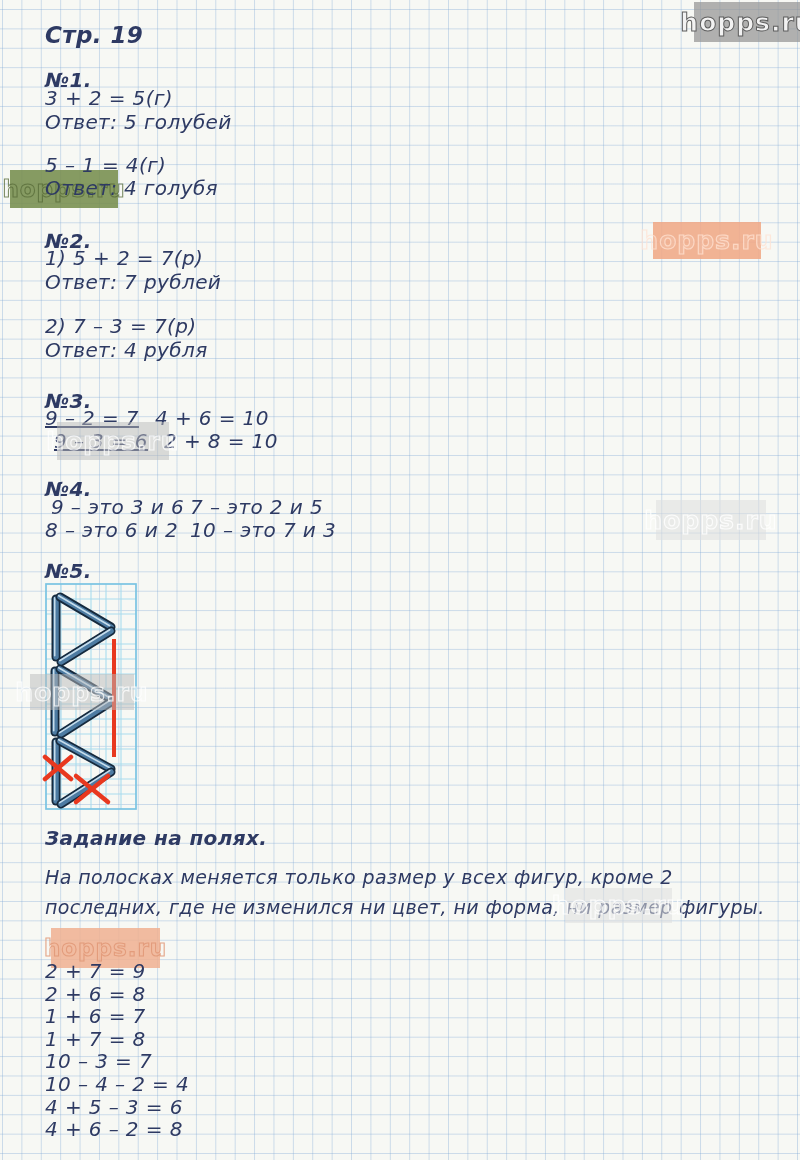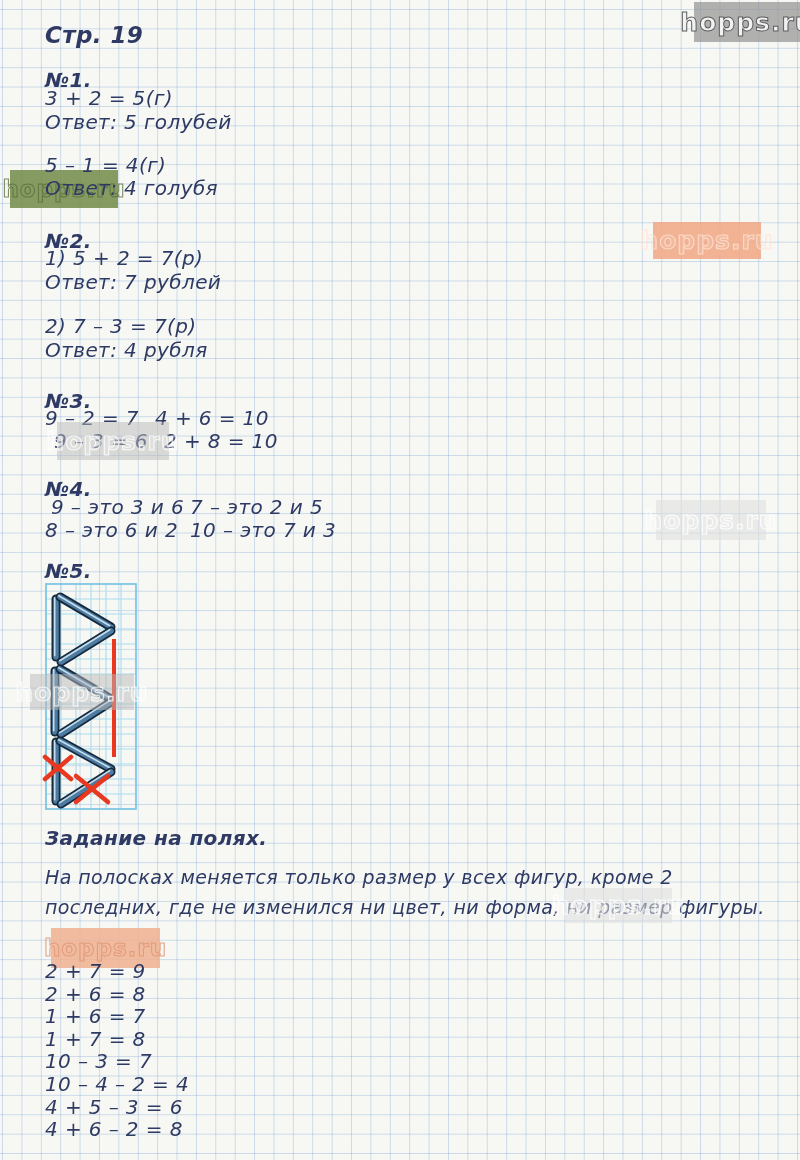--- a/index.html
+++ b/index.html
@@ -28,21 +28,21 @@
     white-space:nowrap;
     z-index:3;
   }
   .bold { font-weight:700;margin-top:8px; }
   .para {
     white-space:normal;
     font-size:19px;
     line-height:30px;
     width:740px;
   }
-  .c1  { display:inline-block; width:110px; }
+  .c1  { display:inline-block; width:110px;text-decoration:underline; }
   .c1w { display:inline-block; width:145px; }
   .eqlist div { line-height:22.6px; }
 
   
   .hl { position:absolute; z-index:1; display:flex; align-items:center; justify-content:center; }
   .hl-green  { background:rgba(118,141,77,0.88); }
   .hl-salmon { background:rgba(240,176,144,0.85); }
 
   
   .wm { position:absolute; z-index:5; display:flex; align-items:center; justify-content:center; }

